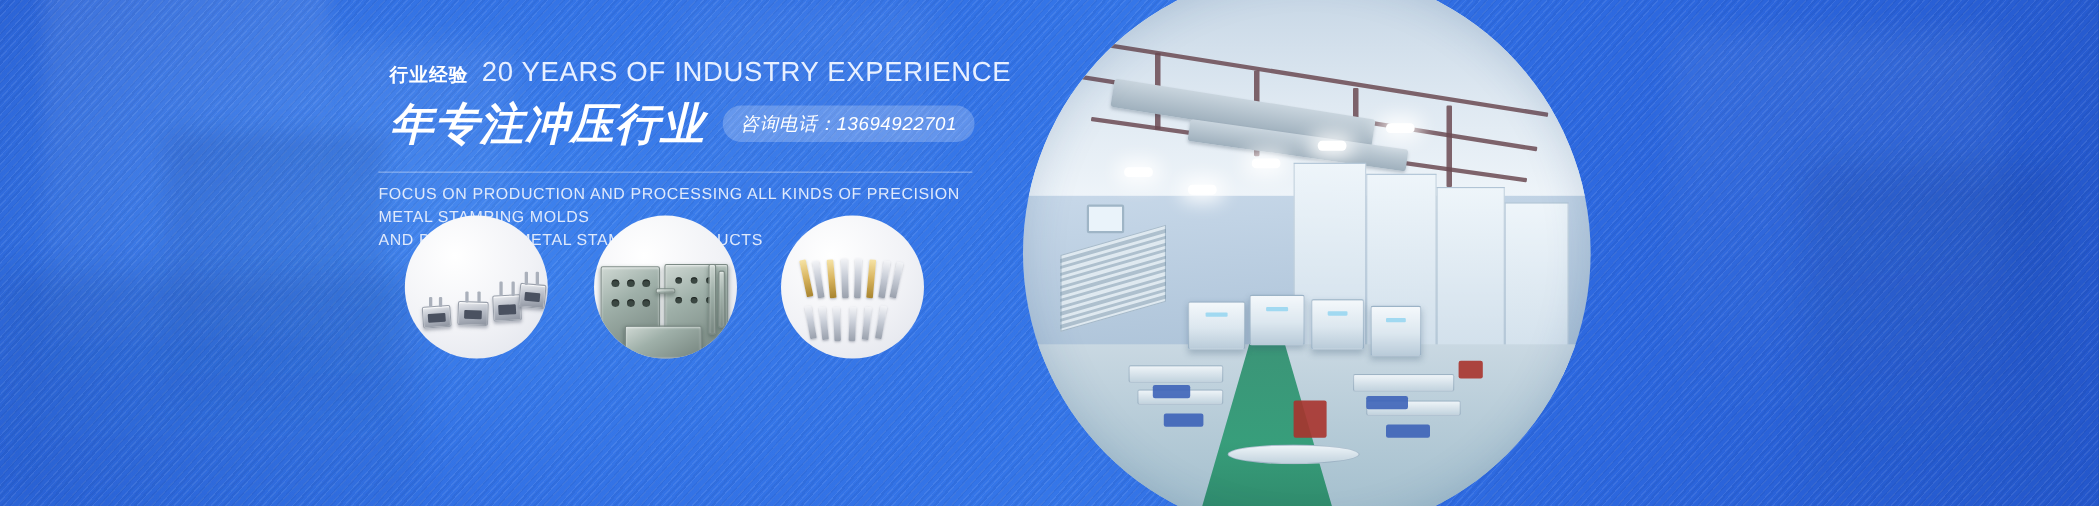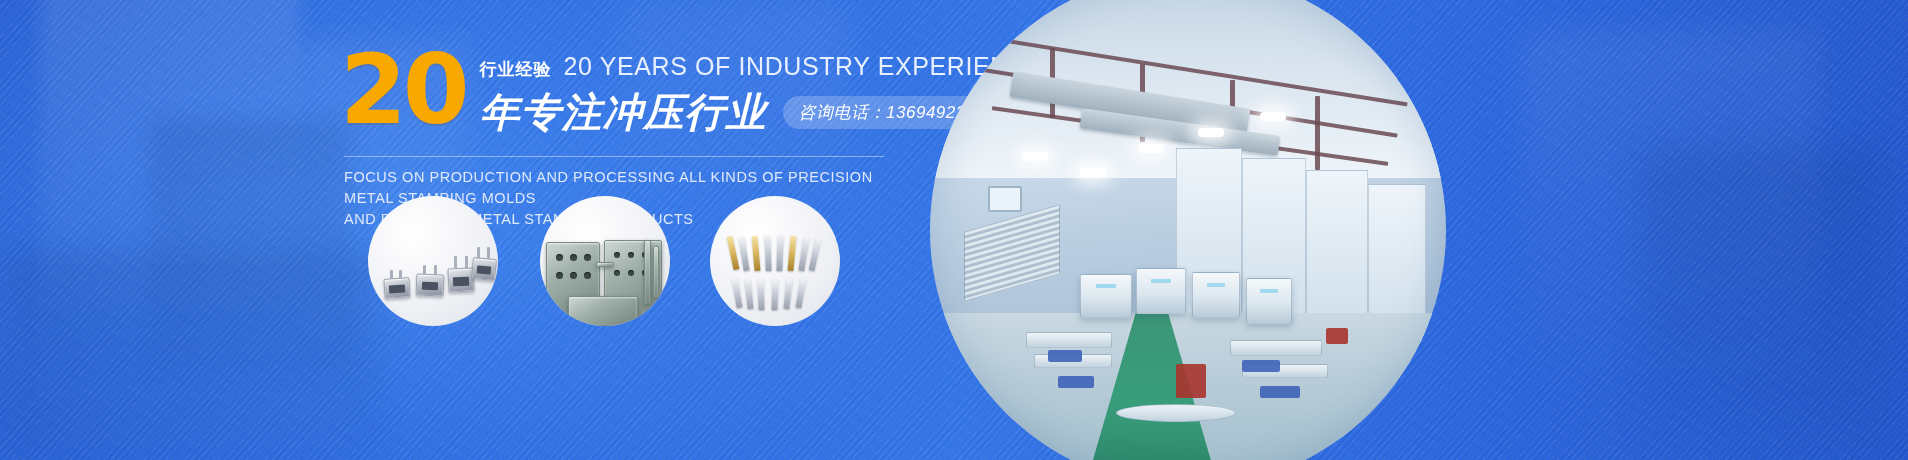--- a/index.html
+++ b/index.html
@@ -204,21 +204,20 @@
   <div class="ghost g3"></div>
   <div class="ghost g4"></div>
   <div class="ghost g5"></div>
   <div class="ghost g6"></div>
   <div class="ghost g7"></div>
 
   <div class="copy">
 
     <div class="headline-row">
 
-      <div class="big-number">20</div>
 
       <div class="headline-text">
 
         <div class="line1">
           <span class="cn-sub">行业经验</span>
           <span class="en-sub">20 YEARS OF INDUSTRY EXPERIENCE</span>
         </div>
 
         <div class="line2">
           <span class="cn-main">年专注冲压行业</span>

